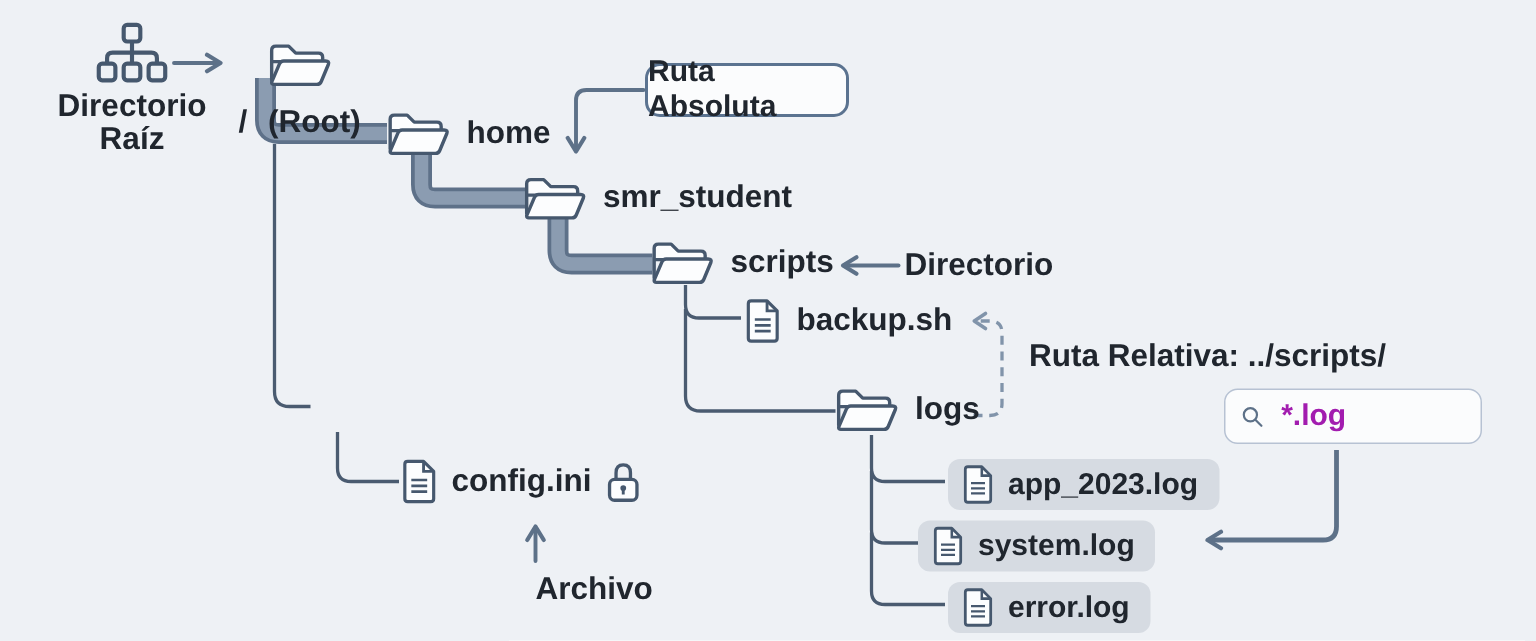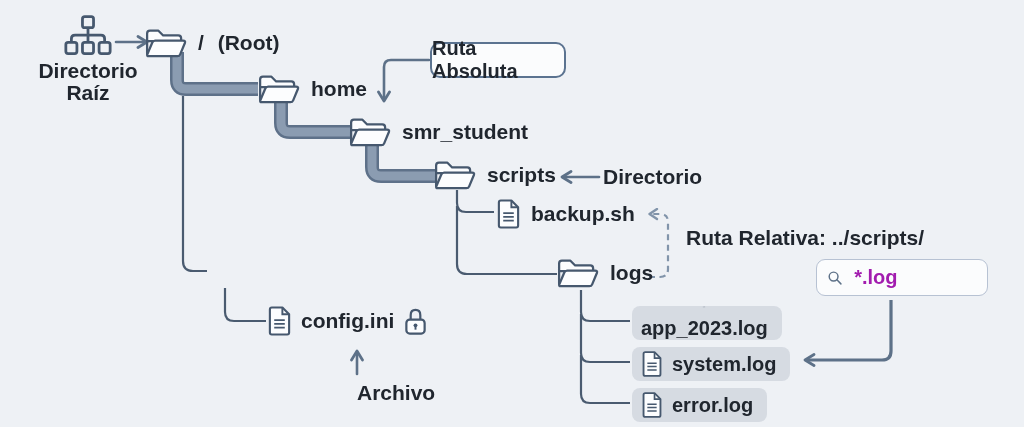--- a/index.html
+++ b/index.html
@@ -93,21 +93,21 @@
       <rect x="2" y="30" width="12" height="12" rx="2.5"></rect>
       <rect x="20" y="30" width="12" height="12" rx="2.5"></rect>
       <rect x="38" y="30" width="12" height="12" rx="2.5"></rect>
     </g>
   </svg>
   <div class="legend">
     <div>Directorio</div>
     <div>Raíz</div>
   </div>
 
-  <div class="node" style="left:144px;top:26px;">
+  <div class="node" style="left:159px;top:26px;flex-direction:column;">
     <svg class="icon" width="44" height="34" viewBox="0 0 46 36">
       <path d="M3,29 V8 Q3,5 6,5 H15 L20,10 H36 Q39,10 39,13 V16 H3 Z" fill="#fcfdfe" stroke="#46586e" stroke-width="2.4" stroke-linejoin="round"></path>
       <path d="M3,30.5 L8.5,17.5 Q9.3,15.5 11.5,15.5 H41 Q44,15.5 43,18 L38,30 Q37.2,32 35,32 H4.5 Q3,32 3,30.5 Z" fill="#fcfdfe" stroke="#46586e" stroke-width="2.4" stroke-linejoin="round"></path>
     </svg>
     <span class="node-label root-label">/ (Root)</span>
   </div>
 
   <div class="node" style="left:257px;top:72px;">
     <svg class="icon" width="44" height="34" viewBox="0 0 46 36">
       <path d="M3,29 V8 Q3,5 6,5 H15 L20,10 H36 Q39,10 39,13 V16 H3 Z" fill="#fcfdfe" stroke="#46586e" stroke-width="2.4" stroke-linejoin="round"></path>
@@ -158,30 +158,30 @@
     </svg>
     <span class="node-label">config.ini</span>
     <svg class="icon" width="25" height="31" viewBox="0 0 26 32">
       <path d="M8,14 V9.5 Q8,4 13,4 Q18,4 18,9.5 V14" fill="none" stroke="#46586e" stroke-width="2.3"></path>
       <rect x="3.5" y="14" width="19" height="14.5" rx="3.5" fill="#fcfdfe" stroke="#46586e" stroke-width="2.3"></rect>
       <circle cx="13" cy="20" r="2" fill="#46586e"></circle>
       <path d="M13,21 V24.5" stroke="#46586e" stroke-width="2"></path>
     </svg>
   </div>
 
-  <div class="chip" style="left:632px;top:306px;flex-direction:column;">
+  <div class="chip" style="left:632px;top:306px;">
     <svg class="icon" width="22" height="28" viewBox="0 0 26 32">
       <path d="M5,2 H16 L23,9 V28 Q23,30 21,30 H5 Q3,30 3,28 V4 Q3,2 5,2 Z" fill="#fcfdfe" stroke="#46586e" stroke-width="2.2" stroke-linejoin="round"></path>
       <path d="M16,2 V9 H23" stroke="#46586e" stroke-width="2" fill="none"></path>
       <path d="M7.5,15 H18.5 M7.5,19 H18.5 M7.5,23 H18.5" stroke="#46586e" stroke-width="1.8"></path>
     </svg>
     <span class="node-label">app_2023.log</span>
   </div>
 
-  <div class="chip" style="left:632px;top:347px;">
+  <div class="chip" style="left:612px;top:347px;">
     <svg class="icon" width="22" height="28" viewBox="0 0 26 32">
       <path d="M5,2 H16 L23,9 V28 Q23,30 21,30 H5 Q3,30 3,28 V4 Q3,2 5,2 Z" fill="#fcfdfe" stroke="#46586e" stroke-width="2.2" stroke-linejoin="round"></path>
       <path d="M16,2 V9 H23" stroke="#46586e" stroke-width="2" fill="none"></path>
       <path d="M7.5,15 H18.5 M7.5,19 H18.5 M7.5,23 H18.5" stroke="#46586e" stroke-width="1.8"></path>
     </svg>
     <span class="node-label">system.log</span>
   </div>
 
   <div class="chip" style="left:632px;top:388px;">
     <svg class="icon" width="22" height="28" viewBox="0 0 26 32">

